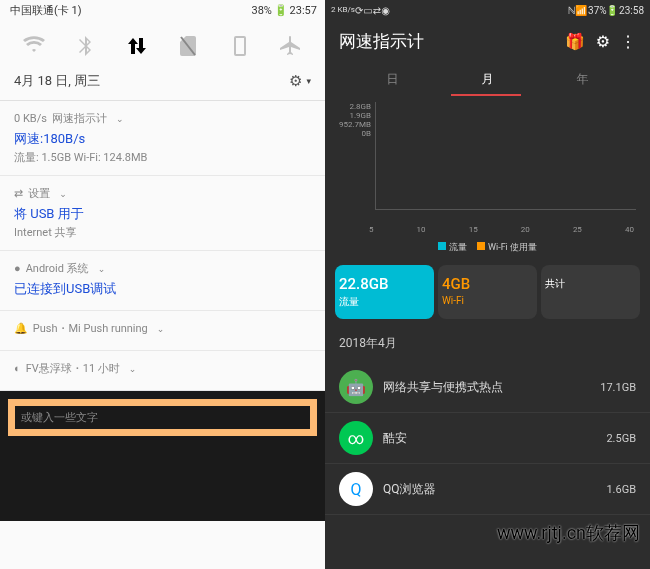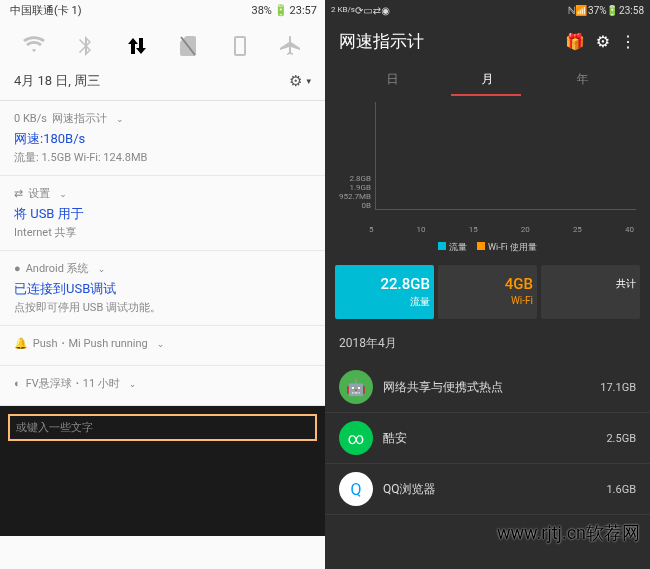--- a/index.html
+++ b/index.html
@@ -16,46 +16,46 @@
 .qs-icon.active{color:#000}
 .date-row{display:flex;align-items:center;padding:4px 14px 10px;font-size:13px;color:#444;border-bottom:1px solid #e0e0e0}
 .date-row .spacer{flex:1}
 .gear{font-size:15px;color:#555}
 .notif{padding:10px 14px;border-bottom:1px solid #e8e8e8}
 .notif-header{display:flex;align-items:center;font-size:11px;color:#888;margin-bottom:4px;gap:5px}
 .notif-title{font-size:13px;color:#1d4ed8;margin-bottom:2px}
 .notif-body{font-size:11px;color:#888}
 .chev{margin-left:4px;font-size:9px}
 .dark-area{background:#1a1a1a;height:130px;padding:8px;position:relative}
-.dark-input{border:2px solid #fdba74;padding:4px 6px;font-size:11px;color:#888}
+.dark-input{border:7px solid #fdba74;padding:4px 6px;font-size:11px;color:#888}
 
 .status-bar-r{display:flex;align-items:center;height:20px;padding:0 6px;font-size:10px;color:#ddd;}
 .status-bar-r .spacer{flex:1}
 .kbs{font-size:8px;line-height:1}
 .titlebar{display:flex;align-items:center;padding:10px 14px;gap:10px}
 .titlebar h1{font-size:17px;font-weight:500;flex:1}
 .gift{color:#d44;font-size:16px}
 .gear-r{color:#fff;font-size:16px}
 .dots{color:#fff;font-size:16px}
 .tabs{display:flex;padding:0 20px;font-size:12px;color:#888}
 .tabs .tab{flex:1;text-align:center;padding:8px 0}
 .tabs .tab.on{color:#fff}
 .tab-line{height:2px;background:#d44;width:70px;margin:0 auto;margin-top:-2px}
 .chart{padding:6px 14px 2px;position:relative}
 .chart-area{display:flex;height:120px}
-.y-axis{display:flex;flex-direction:column;justify-content:flex-end;font-size:8px;color:#999;text-align:right;padding-right:4px;padding-bottom:12px}
+.y-axis{display:flex;flex-direction:column;justify-content:flex-start;font-size:8px;color:#999;text-align:right;padding-right:4px;padding-bottom:12px}
 .bars{flex:1;display:flex;align-items:flex-end;gap:2px;border-left:1px solid #555;border-bottom:1px solid #555;padding:0 2px;height:108px}
 .bar{flex:1;display:flex;flex-direction:column;justify-content:flex-end}
 .bar-w{background:#ff9800}
 .bar-m{background:#00bcd4}
 .x-axis{display:flex;font-size:8px;color:#999;margin-left:28px;justify-content:space-between;padding:3px 2px 0}
 .legend{display:flex;justify-content:center;gap:10px;font-size:9px;color:#ccc;padding:5px 0}
 .leg-box{width:8px;height:8px;display:inline-block;margin-right:3px}
 .stats{display:flex;gap:4px;padding:6px 10px}
-.stat{flex:1;text-align:right;padding:10px 4px;border-radius:2px}
+.stat{flex:1;text-align:left;padding:10px 4px;border-radius:8px}
 .stat-v{font-size:15px;font-weight:500}
 .stat-l{font-size:10px;margin-top:2px}
 .s1{background:#00bcd4;color:#fff}
 .s2{background:#3a3a3a}.s2 .stat-v{color:#ff9800}.s2 .stat-l{color:#ff9800}
 .s3{background:#3a3a3a;color:#fff}
 .month{padding:10px 14px;font-size:12px;color:#ccc}
 .app-row{display:flex;align-items:center;padding:8px 14px;gap:10px;border-bottom:1px solid #3a3a3a}
 .app-ico{width:34px;height:34px;border-radius:50%;display:flex;align-items:center;justify-content:center;font-size:16px}
 .app-name{flex:1;font-size:12px;color:#ddd}
 .app-val{font-size:11px;color:#ccc}
@@ -134,21 +134,20 @@
         <div class="notif-title">将 USB 用于</div>
         <div class="notif-body">Internet 共享</div>
       </div>
       <div class="notif">
         <div class="notif-header">
           <span>●</span>
           <span>Android 系统</span>
           <span class="chev">⌄</span>
         </div>
         <div class="notif-title">已连接到USB调试</div>
-        <div class="notif-body">点按即可停用 USB 调试功能。</div>
       </div>
       <div class="notif">
         <div class="notif-header">
           <span>🔔</span>
           <span>Push・Mi Push running</span>
           <span class="chev">⌄</span>
         </div>
       </div>
       <div class="notif">
         <div class="notif-header">

